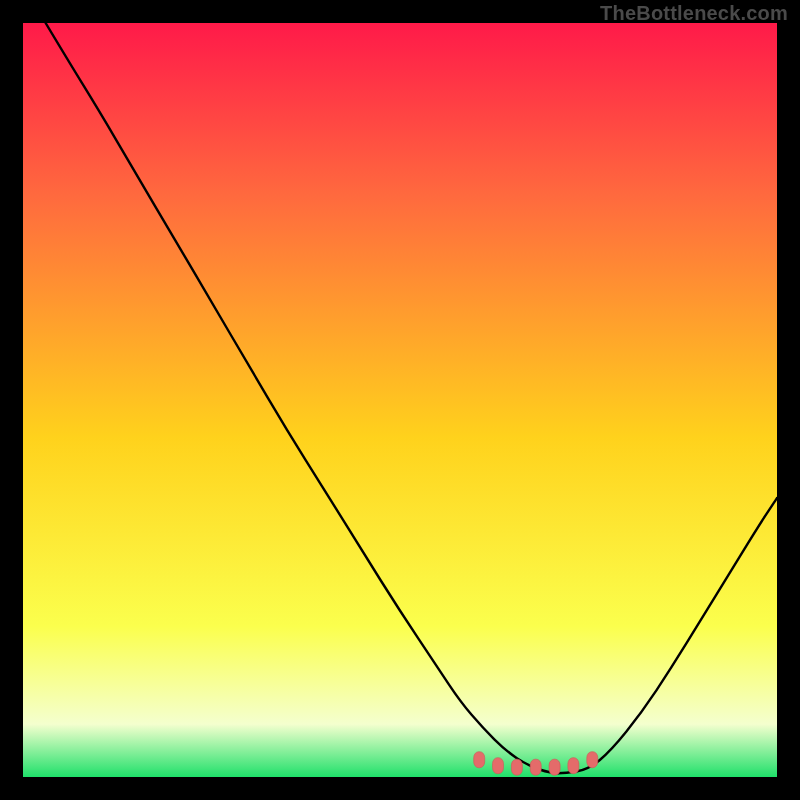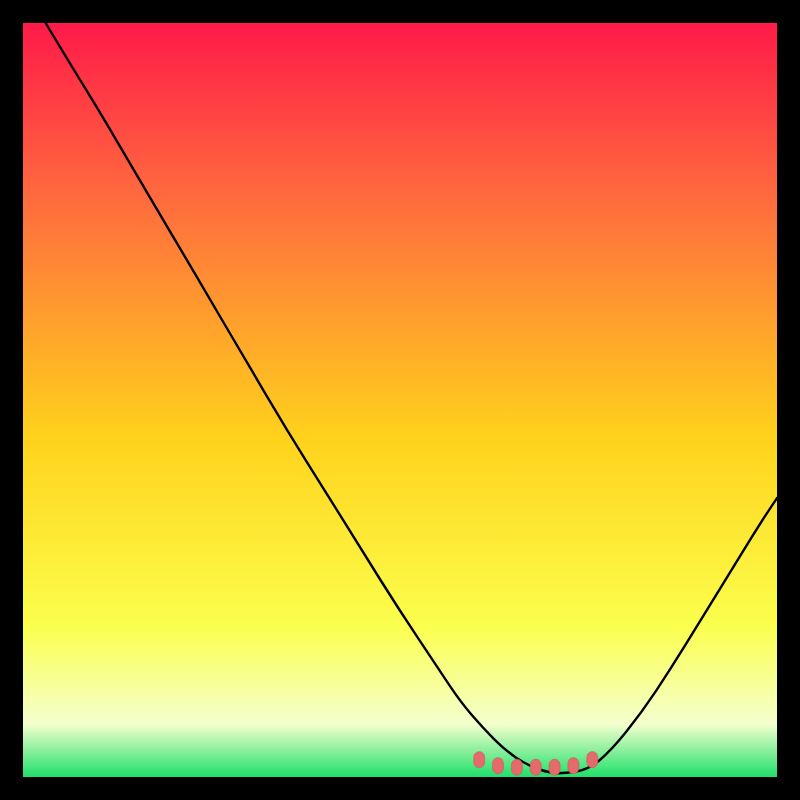--- a/index.html
+++ b/index.html
@@ -36,20 +36,21 @@
     font-weight: 600;
     letter-spacing: 0.2px;
   }
   svg { display: block; }
 </style>
 </head>
 <body>
 
 <div class="frame">
 
+  <div class="attribution">TheBottleneck.com</div>
 
   <div class="plot">
     <svg id="chart-svg" width="754" height="754" viewBox="0 0 754 754">
       <defs>
         <linearGradient id="bg-grad" x1="0" y1="0" x2="0" y2="1">
           <stop id="g0" offset="0%" stop-color="#ff1a49"></stop>
           <stop id="g1" offset="23%" stop-color="#ff6a3e"></stop>
           <stop id="g2" offset="55%" stop-color="#ffd21c"></stop>
           <stop id="g3" offset="80%" stop-color="#fbff4d"></stop>
           <stop id="g4" offset="93%" stop-color="#f4ffce"></stop>

